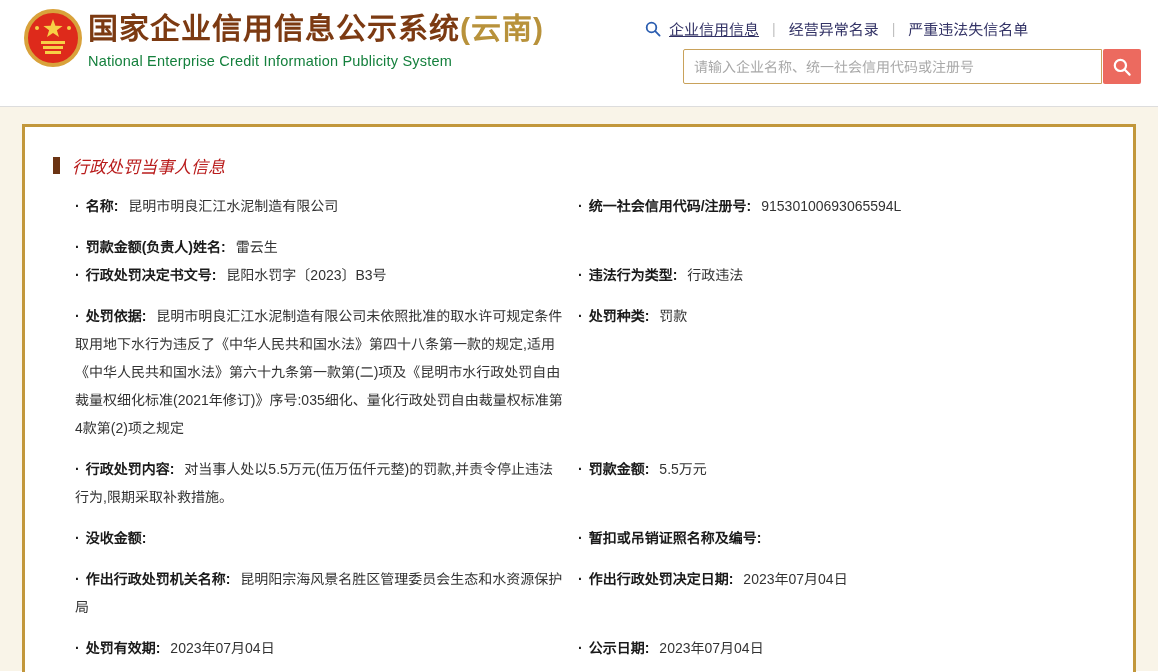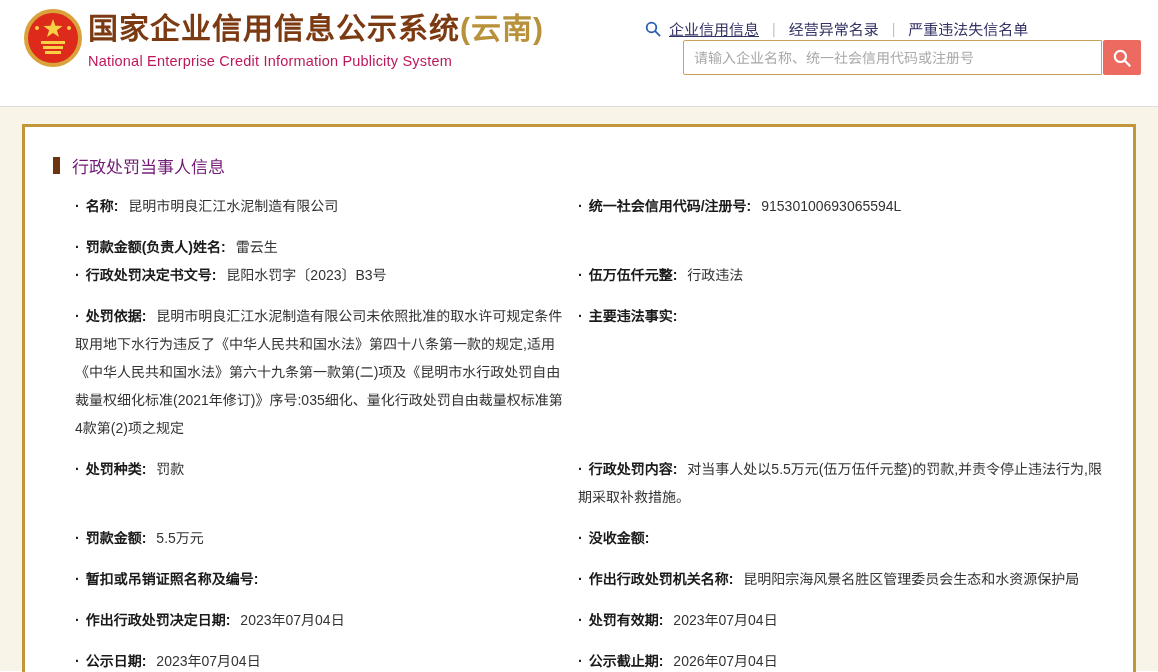--- a/index.html
+++ b/index.html
@@ -5,43 +5,43 @@
   * { margin:0; padding:0; box-sizing:border-box; }
   html,body { width:1158px; height:672px; overflow:hidden; background:#fff;
     font-family:"Liberation Sans","DejaVu Sans",sans-serif; }
 
   
   .header { position:relative; height:107px; background:#fff; border-bottom:1px solid #ddd; }
   .logo { position:absolute; left:24px; top:8px; width:58px; height:62px; }
   .titles { position:absolute; left:88px; top:11px; }
   .title-cn { font-size:30px; font-weight:bold; color:#7c3a12; letter-spacing:1px; line-height:36px; }
   .title-cn .region { color:#b8923b; }
-  .title-en { font-size:14.5px; color:#be185d; margin-top:6px; letter-spacing:.2px; }
+  .title-en { font-size:14.5px; color:#15803d; margin-top:6px; letter-spacing:.2px; }
 
   .top-right { position:absolute; right:17px; top:18px; width:496px; }
   .nav-row { display:flex; align-items:center; font-size:15px; color:#333366; }
   .nav-row .sep { color:#c0c0c0; margin:0 13px; font-size:14px; }
   .nav-link { color:#333366; cursor:pointer; text-decoration:none; }
   .nav-link.active { text-decoration:underline; }
   .nav-search-icon { width:16px; height:16px; margin-right:8px; }
-  .search-row { display:flex; margin-top:1px;padding-left:38px; }
+  .search-row { display:flex; margin-top:10px;padding-left:38px; }
   .search-input { flex:1; height:35px; border:1px solid #c9a25b; border-radius:2px 0 0 2px;
     padding:0 10px; font-size:14px; color:#333; outline:none; background:#fff;
     font-family:"Liberation Sans","DejaVu Sans",sans-serif; }
   .search-input::placeholder { color:#a9a9a9; }
   .search-btn { width:38px; height:35px; border:none; background:#ec6a5f; border-radius:2px;
     margin-left:1px; cursor:pointer; display:flex; align-items:center; justify-content:center; }
 
   
   .page-body { height:564px; background:#f9f4e8; padding-top:17px; }
   .content-box { margin:0 22px; height:620px; background:#fff; border:3px solid #c2973b;
     padding:14px 30px 0 50px; overflow:hidden; }
 
   .section-title { display:flex; align-items:center; margin:12px 0 14px -22px;
-    font-size:17px; color:#701a75; font-weight:normal; }
+    font-size:17px; color:#b91c1c; font-weight:normal;font-style:italic; }
   .section-marker { display:inline-block; width:7px; height:17px; background:#6b3413; margin-right:12px; }
 
   .fields-grid { display:grid; grid-template-columns:490px 1fr; column-gap:10px; row-gap:2px;gap:13px; }
   .field { font-size:14px; line-height:28px; color:#333; }
   .field .bullet { font-weight:bold; color:#1a1a1a; margin-right:6px; }
   .field .label { font-weight:bold; color:#1a1a1a; margin-right:10px; }
   .field .value { color:#333; }
 </style>
 </head>
 <body>
@@ -95,23 +95,22 @@
       <span>行政处罚当事人信息</span>
     </div>
     <div class="fields-grid">
       <div class="field"><span class="bullet">·</span><span class="label">名称:</span><span class="value">昆明市明良汇江水泥制造有限公司</span></div>
       <div class="field"><span class="bullet">·</span><span class="label">统一社会信用代码/注册号:</span><span class="value">91530100693065594L</span></div>
       <div class="field"><span class="bullet">·</span><span class="label">罚款金额(负责人)姓名:</span><span class="value">雷云生</span></div>
     </div>
 
     <div class="fields-grid">
       <div class="field"><span class="bullet">·</span><span class="label">行政处罚决定书文号:</span><span class="value">昆阳水罚字〔2023〕B3号</span></div>
-      <div class="field"><span class="bullet">·</span><span class="label">伍万伍仟元整:</span><span class="value">行政违法</span></div>
+      <div class="field"><span class="bullet">·</span><span class="label">违法行为类型:</span><span class="value">行政违法</span></div>
       <div class="field"><span class="bullet">·</span><span class="label">处罚依据:</span><span class="value">昆明市明良汇江水泥制造有限公司未依照批准的取水许可规定条件取用地下水行为违反了《中华人民共和国水法》第四十八条第一款的规定,适用《中华人民共和国水法》第六十九条第一款第(二)项及《昆明市水行政处罚自由裁量权细化标准(2021年修订)》序号:035细化、量化行政处罚自由裁量权标准第4款第(2)项之规定</span></div>
-      <div class="field"><span class="bullet">·</span><span class="label">主要违法事实:</span><span class="value"></span></div>
       <div class="field"><span class="bullet">·</span><span class="label">处罚种类:</span><span class="value">罚款</span></div>
       <div class="field"><span class="bullet">·</span><span class="label">行政处罚内容:</span><span class="value">对当事人处以5.5万元(伍万伍仟元整)的罚款,并责令停止违法行为,限期采取补救措施。</span></div>
       <div class="field"><span class="bullet">·</span><span class="label">罚款金额:</span><span class="value">5.5万元</span></div>
       <div class="field"><span class="bullet">·</span><span class="label">没收金额:</span><span class="value"></span></div>
       <div class="field"><span class="bullet">·</span><span class="label">暂扣或吊销证照名称及编号:</span><span class="value"></span></div>
       <div class="field"><span class="bullet">·</span><span class="label">作出行政处罚机关名称:</span><span class="value">昆明阳宗海风景名胜区管理委员会生态和水资源保护局</span></div>
       <div class="field"><span class="bullet">·</span><span class="label">作出行政处罚决定日期:</span><span class="value">2023年07月04日</span></div>
       <div class="field"><span class="bullet">·</span><span class="label">处罚有效期:</span><span class="value">2023年07月04日</span></div>
       <div class="field"><span class="bullet">·</span><span class="label">公示日期:</span><span class="value">2023年07月04日</span></div>
       <div class="field"><span class="bullet">·</span><span class="label">公示截止期:</span><span class="value">2026年07月04日</span></div>

